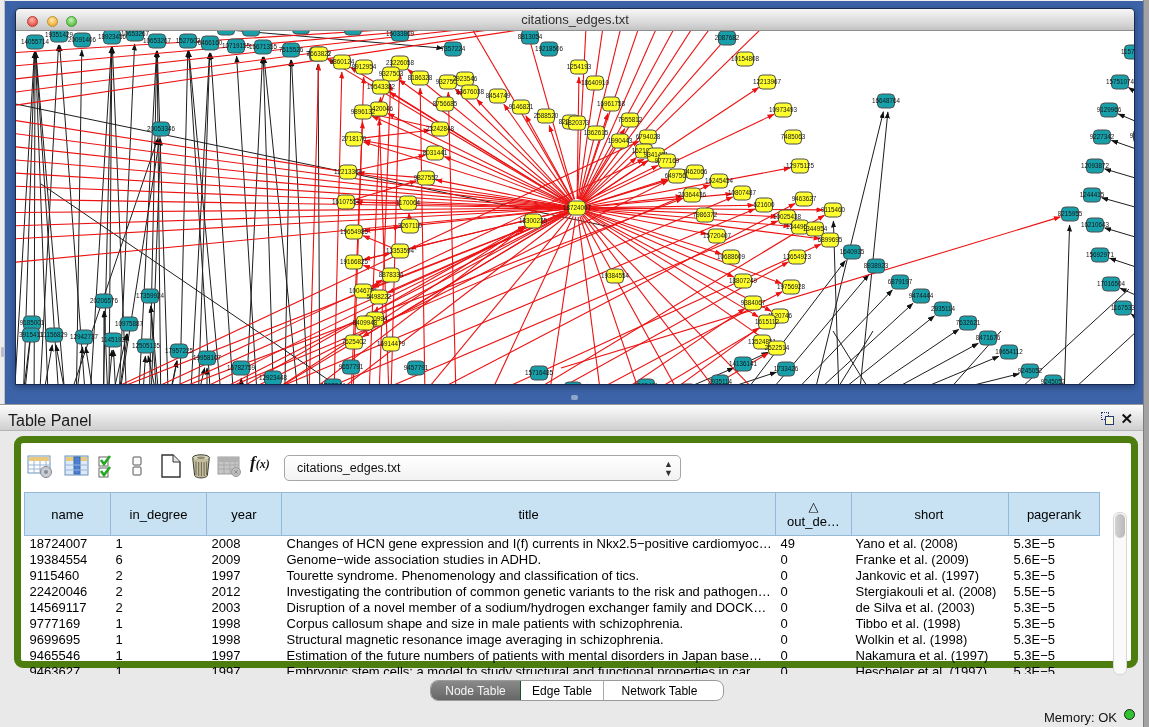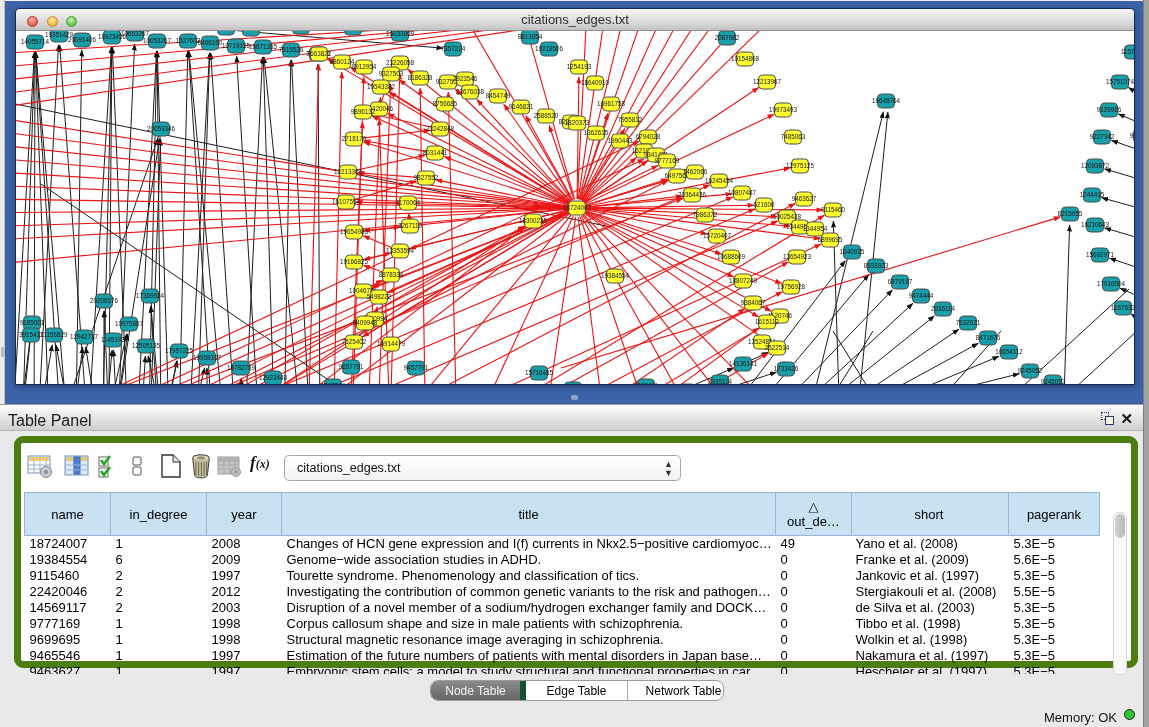--- a/index.html
+++ b/index.html
@@ -42,21 +42,21 @@
 td{height:16px;padding:0 0 0 5px;white-space:nowrap;overflow:hidden}
 .c5{padding-left:4px}
 .c0{width:86px}.c1{width:96px}.c2{width:75px}.c3{width:494px}.c4{width:76px}.c5{width:157px}.c6{width:91px}
 
 #vsb{position:absolute;right:4px;top:69px;width:14px;height:163px;background:#fafafa;border:1px solid #d6d6d6;border-radius:6px}
 #vsb .th{position:absolute;left:1px;top:1px;width:10px;height:24px;background:linear-gradient(90deg,#d2d2d2,#b9b9b9);border-radius:6px}
 
 #tabs{position:absolute;left:430px;top:276px;width:294px;height:21px;display:flex;border:1px solid #9b9b9b;border-radius:8px;overflow:hidden;background:#fff;font-size:12px}
 #tabs div{flex:0 0 auto;text-align:center;line-height:20px;color:#000}
 #tabs .sel{background:linear-gradient(#8a8a8a,#666);color:#f5f5f5}
-#t1{width:89px}#t2{width:108px;border-left:6px solid #14532d;border-right:1px solid #aaa}#t3{width:111px}
+#t1{width:89px}#t2{width:84px;border-left:1px solid #14532d;border-right:1px solid #aaa}#t3{width:111px}
 #mem{position:absolute;right:26px;top:306px;font-size:13px;color:#111}
 #memdot{position:absolute;right:8px;top:305px;width:11px;height:11px;border-radius:50%;background:#2fc32f;border:1px solid #222}
 </style></head><body>
 <div id="stage">
   <div id="topstrip"></div>
   <div id="desk"></div>
   <div id="lstrip"></div>
   <div id="rstrip"></div>
   <div id="win">
     <div id="tbar">

